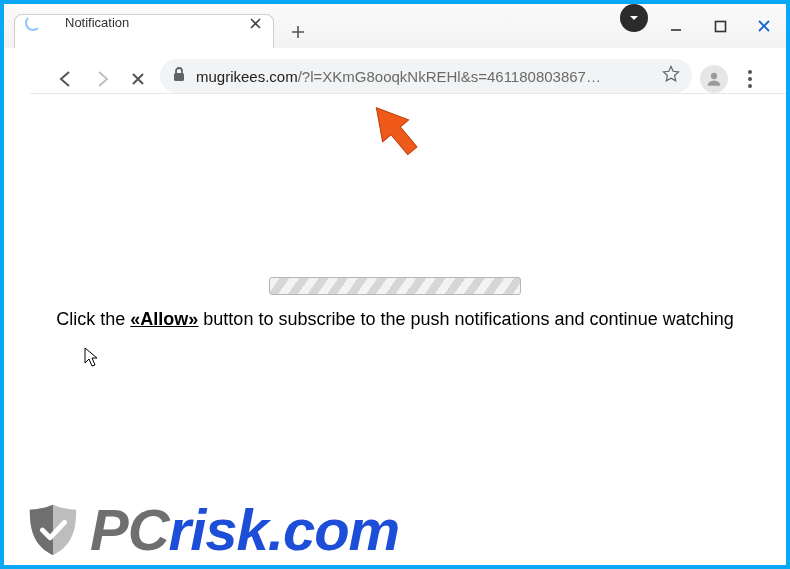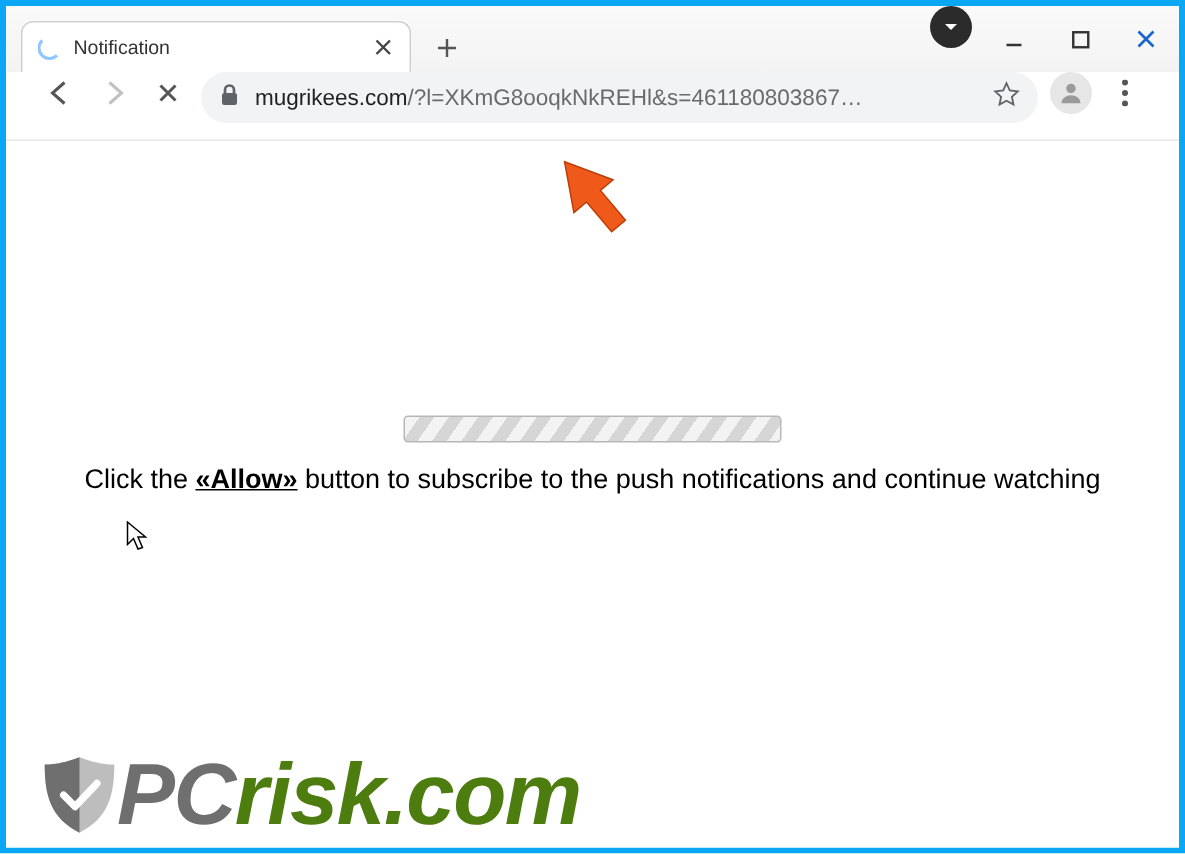--- a/index.html
+++ b/index.html
@@ -2,34 +2,34 @@
 <html><head>
 <meta charset="utf-8">
 <style>
   * { margin: 0; padding: 0; box-sizing: border-box; }
   html, body { width: 790px; height: 569px; font-family: "Segoe UI", Arial, sans-serif; overflow: hidden; }
   .window { width: 790px; height: 569px; border: 4px solid #0aa7f5; background: #fff; display: flex; flex-direction: column; position: relative; }
 
   
   .titlebar { height: 44px; background: linear-gradient(#fafafa,#f3f3f3); display: flex; align-items: stretch; }
   .tabs { display: flex; align-items: flex-end; padding-left: 10px; flex: 1; }
-  .tab { height: 34px; margin-top: 8px; background: #fff; border: 1px solid #d0d0d0; border-bottom: none; border-radius: 8px 8px 0 0; display: flex; align-items: center; padding: 10px 10px; gap: 8px; width: 260px; }
+  .tab { height: 34px; margin-top: 8px; background: #fff; border: 1px solid #d0d0d0; border-bottom: none; border-radius: 8px 8px 0 0; display: flex; align-items: flex-start; padding: 0 10px; gap: 24px; width: 260px; }
   .spinner { width: 16px; height: 16px; border: 2px solid #8ec7ff; border-top-color: transparent; border-right-color: transparent; border-radius: 50%; }
   .tab-title { font-size: 13px; color: #333; flex: 1; white-space: nowrap; overflow: hidden; text-overflow: ellipsis; }
   .tab-close { width: 16px; height: 16px; display:flex; align-items:center; justify-content:center; color:#444; cursor:pointer; }
   .tab-close svg, .newtab svg, .icon-btn svg { display:block; }
   .newtab { width: 32px; height: 32px; margin: 10px 0 0 8px; display:flex; align-items:center; justify-content:center; color:#555; cursor:pointer; }
   .win-controls { display:flex; align-items:center; margin-left:auto; gap:0; }
   .icon-btn { width: 44px; height: 44px; display:flex; align-items:center; justify-content:center; color:#333; }
   .icon-btn.min svg, .icon-btn.max svg { stroke:#333; }
   .icon-btn.close svg { stroke:#0a4aa0; }
   .profile-dd { width:28px; height:28px; border-radius:50%; background:#2b2b2b; display:flex; align-items:center; justify-content:center; margin-right:6px; }
 
   
-  .toolbar { height: 46px; background: #fff; display:flex; align-items:flex-start; gap:8px; padding: 0 22px; border-bottom:1px solid #e7e7e7; }
+  .toolbar { height: 46px; background: #fff; display:flex; align-items:flex-end; gap:8px; padding: 0 22px; border-bottom:1px solid #e7e7e7;margin-left:26px; }
   .nav-btn { width: 28px; height: 28px; display:flex; align-items:center; justify-content:center; color:#555; }
   .nav-btn.disabled { color:#c0c0c0; }
   .addr { flex:1; display:flex; align-items:center; background:#f1f3f4; border-radius:18px; padding:0 12px; height:34px; gap:10px; }
   .lock { color:#5f6368; }
   .url { font-size: 15px; color:#333; flex:1; white-space:nowrap; overflow:hidden; text-overflow:ellipsis; }
   .url .domain { color:#222; }
   .url .rest { color:#6a6a6a; }
   .star { color:#5f6368; }
   .avatar { width:28px; height:28px; border-radius:50%; background:#e6e6e6; display:flex; align-items:center; justify-content:center; color:#777; }
   .kebab { color:#555; }
@@ -39,22 +39,22 @@
   .progress { position:absolute; top:183px; left:50%; transform:translateX(-50%); width:252px; height:18px; border:1px solid #b7b7b7; border-radius:3px; background: repeating-linear-gradient(125deg,#f3f3f3 0px,#f3f3f3 8px,#d6d6d6 8px,#d6d6d6 16px); }
   .msg { position:absolute; top:215px; left:0; right:0; text-align:center; font-family: Verdana, Geneva, sans-serif; font-size:18px; color:#000; white-space:nowrap; }
   .msg .allow { font-weight:bold;text-decoration:underline; }
 
   .arrow { position:absolute; top:1px; left:356px; pointer-events:none; }
   .cursor { position:absolute; top:253px; left:80px; pointer-events:none; }
 
   
   .watermark { position:absolute; left:20px; bottom:6px; display:flex; align-items:center; font-family: Arial, sans-serif; font-weight:bold; font-style:italic; letter-spacing:-1px; font-size:58px; line-height:1; }
   .wm-shield { width:58px; height:58px; margin-right:-4px; }
-  .wm1 { color:#6f6f6f; }
-  .wm2 { color:#4d7c0f;text-align:center; }
+  .wm1 { color:#6f6f6f;margin-left:12px; }
+  .wm2 { color:#1d4ed8;text-align:center; }
 
 </style>
 </head>
 <body>
 
 <div class="window">
 
   <div class="titlebar">
     <div class="tabs">
       <div class="tab">

